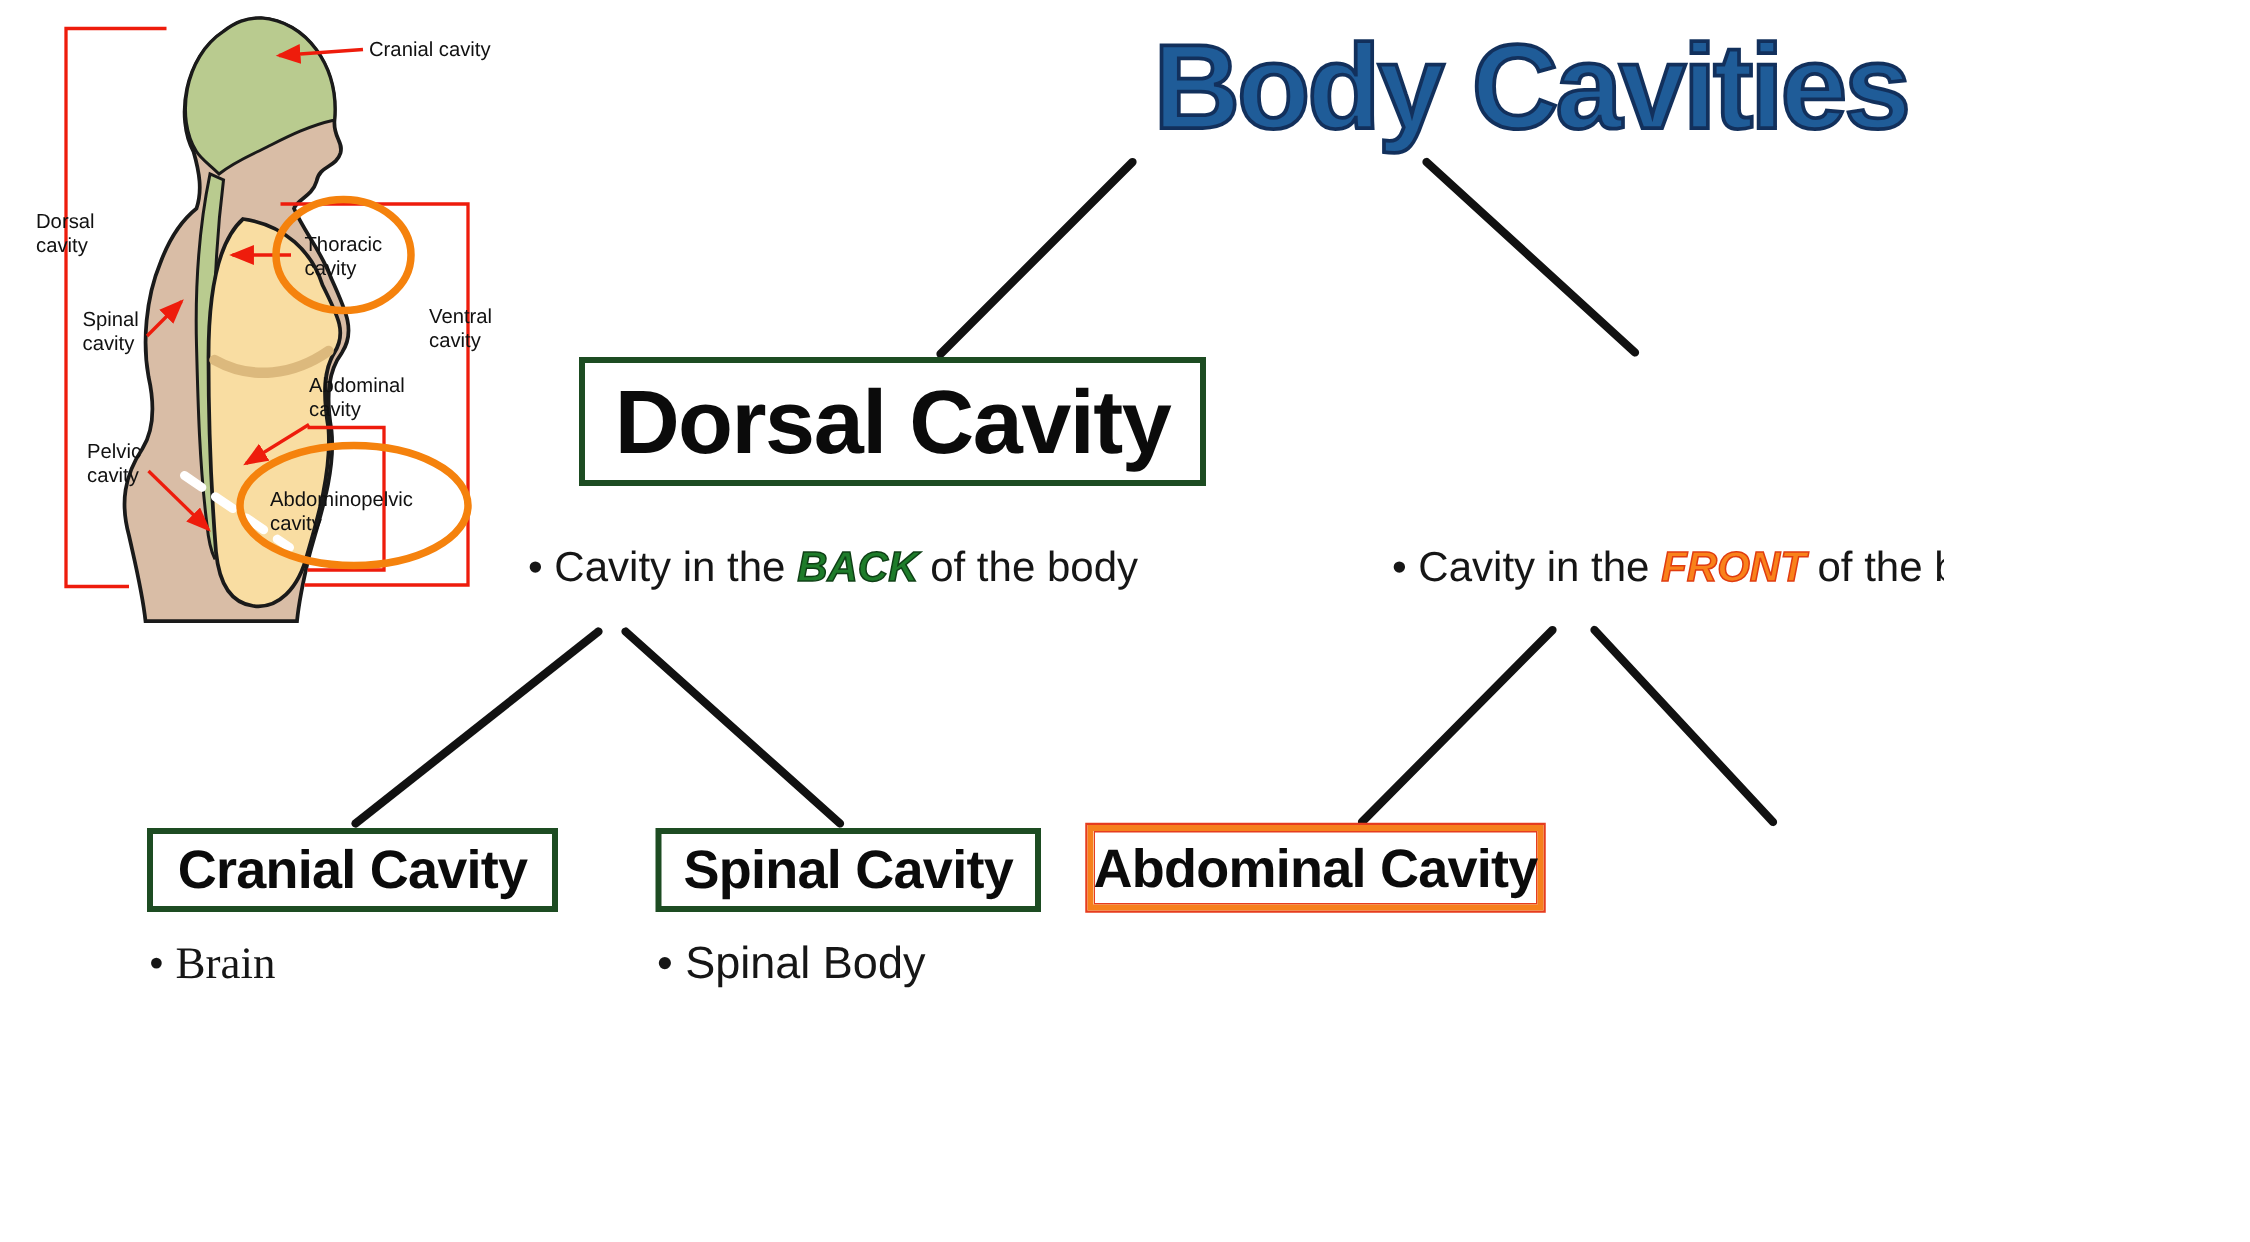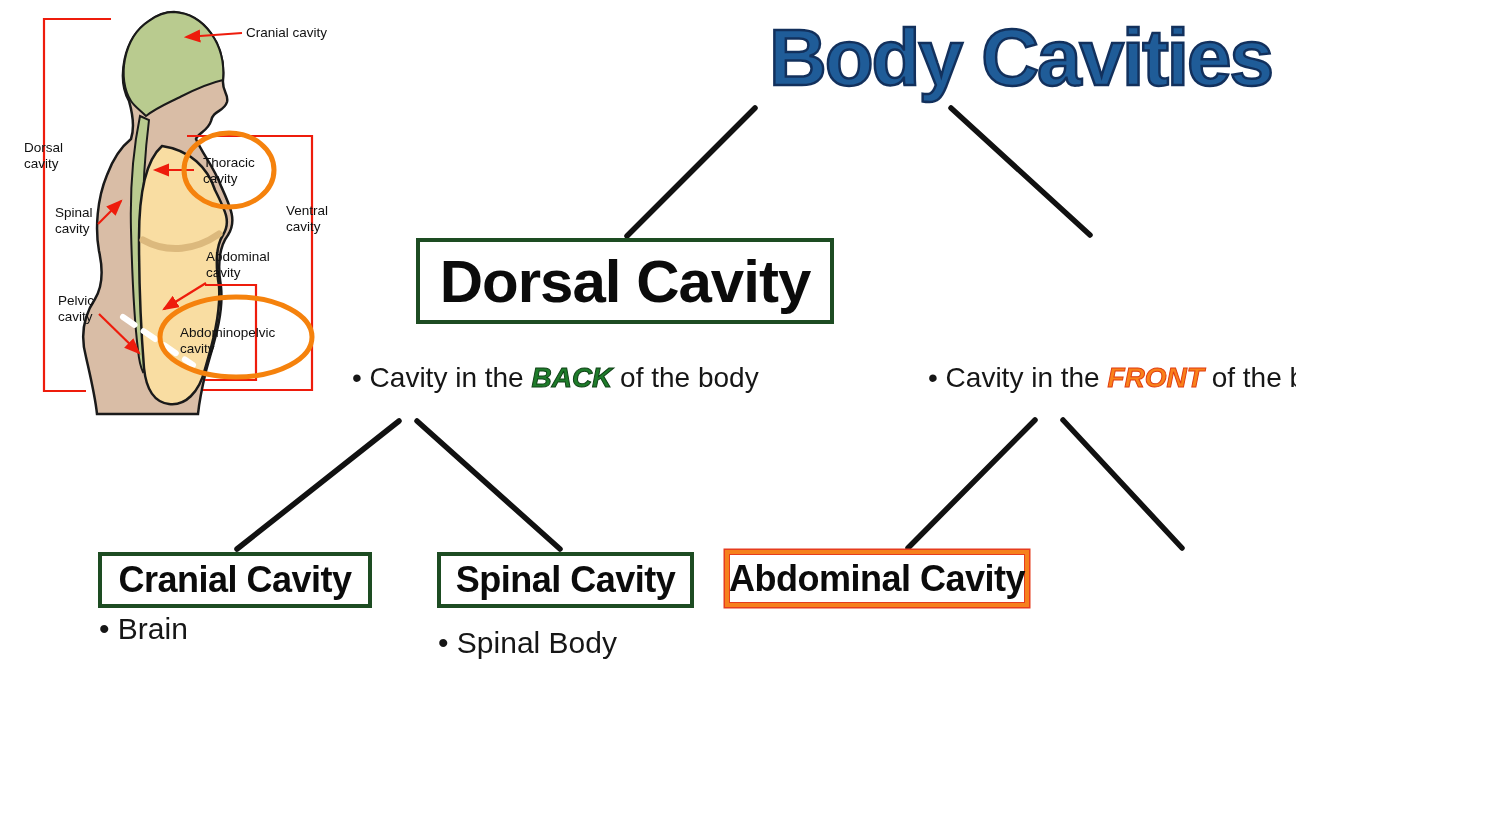--- a/index.html
+++ b/index.html
@@ -151,31 +151,31 @@
 
   <svg class="connectors" viewBox="0 0 1500 828">
     <line x1="755" y1="108" x2="627" y2="236"></line>
     <line x1="951" y1="108" x2="1090" y2="235"></line>
     <line x1="399" y1="421" x2="237" y2="549"></line>
     <line x1="417" y1="421" x2="560" y2="549"></line>
     <line x1="1035" y1="420" x2="908" y2="548"></line>
     <line x1="1063" y1="420" x2="1182" y2="548"></line>
   </svg>
 
-  <div class="box green-box big" style="left:416px; top:238px; width:418px; height:86px;">Dorsal Cavity</div>
+  <div class="box green-box big" style="left:386px; top:238px; width:418px; height:86px;">Dorsal Cavity</div>
 
 
   <div class="bullet" style="left:352px; top:362px;"><span>• Cavity in the </span><span class="hl hl-green">BACK</span><span> of the body</span></div>
 
   <div class="bullet" style="left:928px; top:362px;"><span>• Cavity in the </span><span class="hl hl-orange">FRONT</span><span> of the body</span></div>
 
   <div class="box green-box small" style="left:98px; top:552px; width:274px; height:56px;">Cranial Cavity</div>
 
   <div class="box green-box small" style="left:437px; top:552px; width:257px; height:56px;">Spinal Cavity</div>
 
   <div class="box orange-box small" style="left:725px; top:550px; width:304px; height:57px;">Abdominal Cavity</div>
 
 
-  <div class="sub-bullet" style="left:99px; top:612px;">• Brain</div>
+  <div class="sub-bullet" style="left:99px; top:626px;font-family:Liberation Serif, serif;">• Brain</div>
 
   <div class="sub-bullet" style="left:438px; top:626px;">• Spinal Body</div>
 
 </div>
 
 </body></html>

